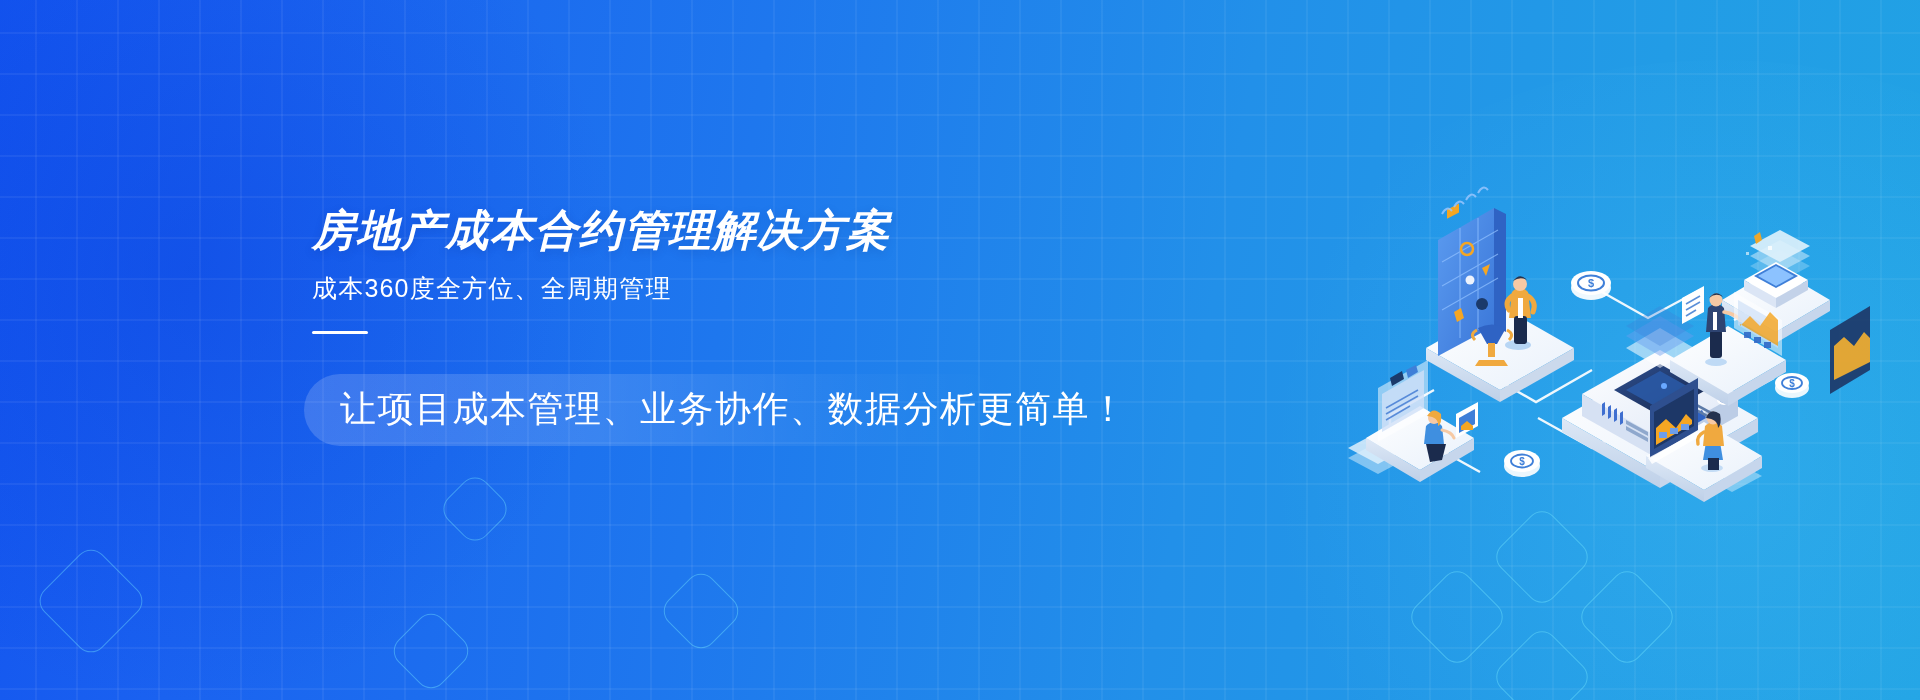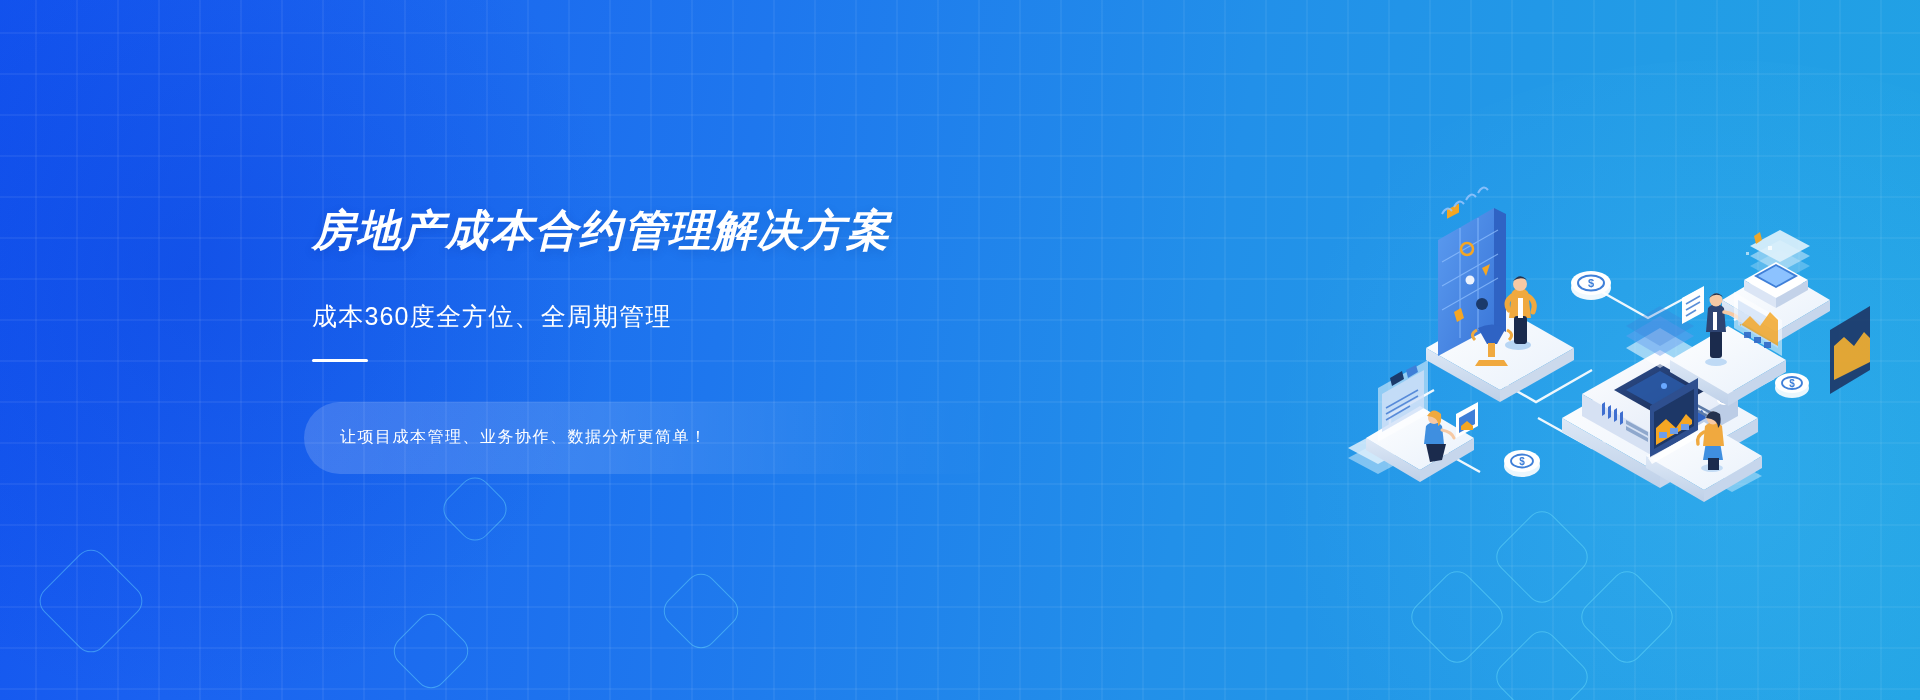--- a/index.html
+++ b/index.html
@@ -66,21 +66,21 @@
     font-size:43px;
     line-height:1.06;
     font-weight:bold;
     font-style:italic;
     color:#ffffff;
     letter-spacing:1.5px;
     white-space:nowrap;
     text-shadow:0 3px 10px rgba(0,40,120,0.18);
   }
   .subhead {
-    margin-top:46px;
+    margin-top:18px;
     font-size:25px;
     color:#ffffff;
     letter-spacing:1.2px;
     font-weight:normal;
     white-space:nowrap;
   }
   .divider {
     margin-top:26px;
     width:56px;
     height:3px;
@@ -105,21 +105,21 @@
         rgba(255,255,255,0.0) 100%);
     pointer-events:none;
   }
   .pill-text {
     position:absolute;
     left:28px;
     top:0;
     height:72px;
     display:flex;
     align-items:center;
-    font-size:16px;
+    font-size:36px;
     color:#ffffff;
     letter-spacing:1.5px;
     white-space:nowrap;
   }
 
   
   .illustration {
     position:absolute;
     right:50px;
     top:180px;

